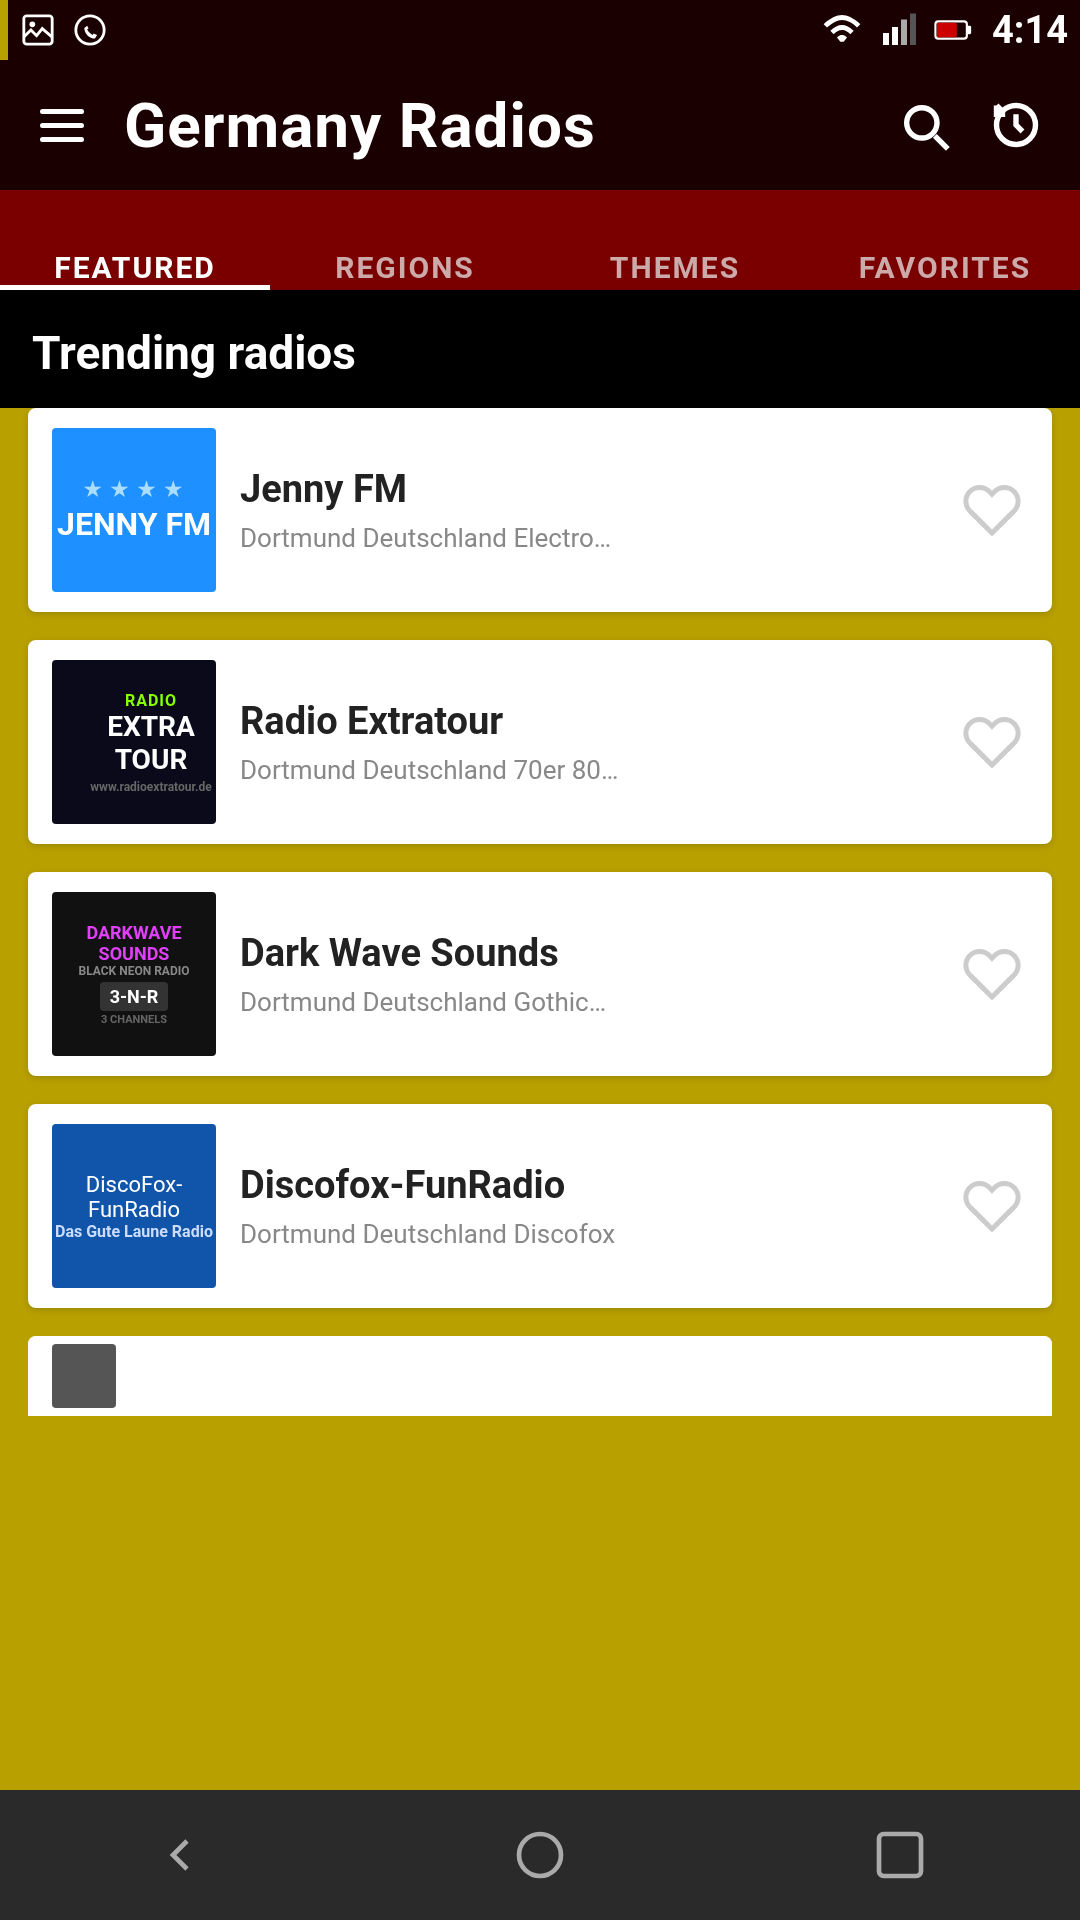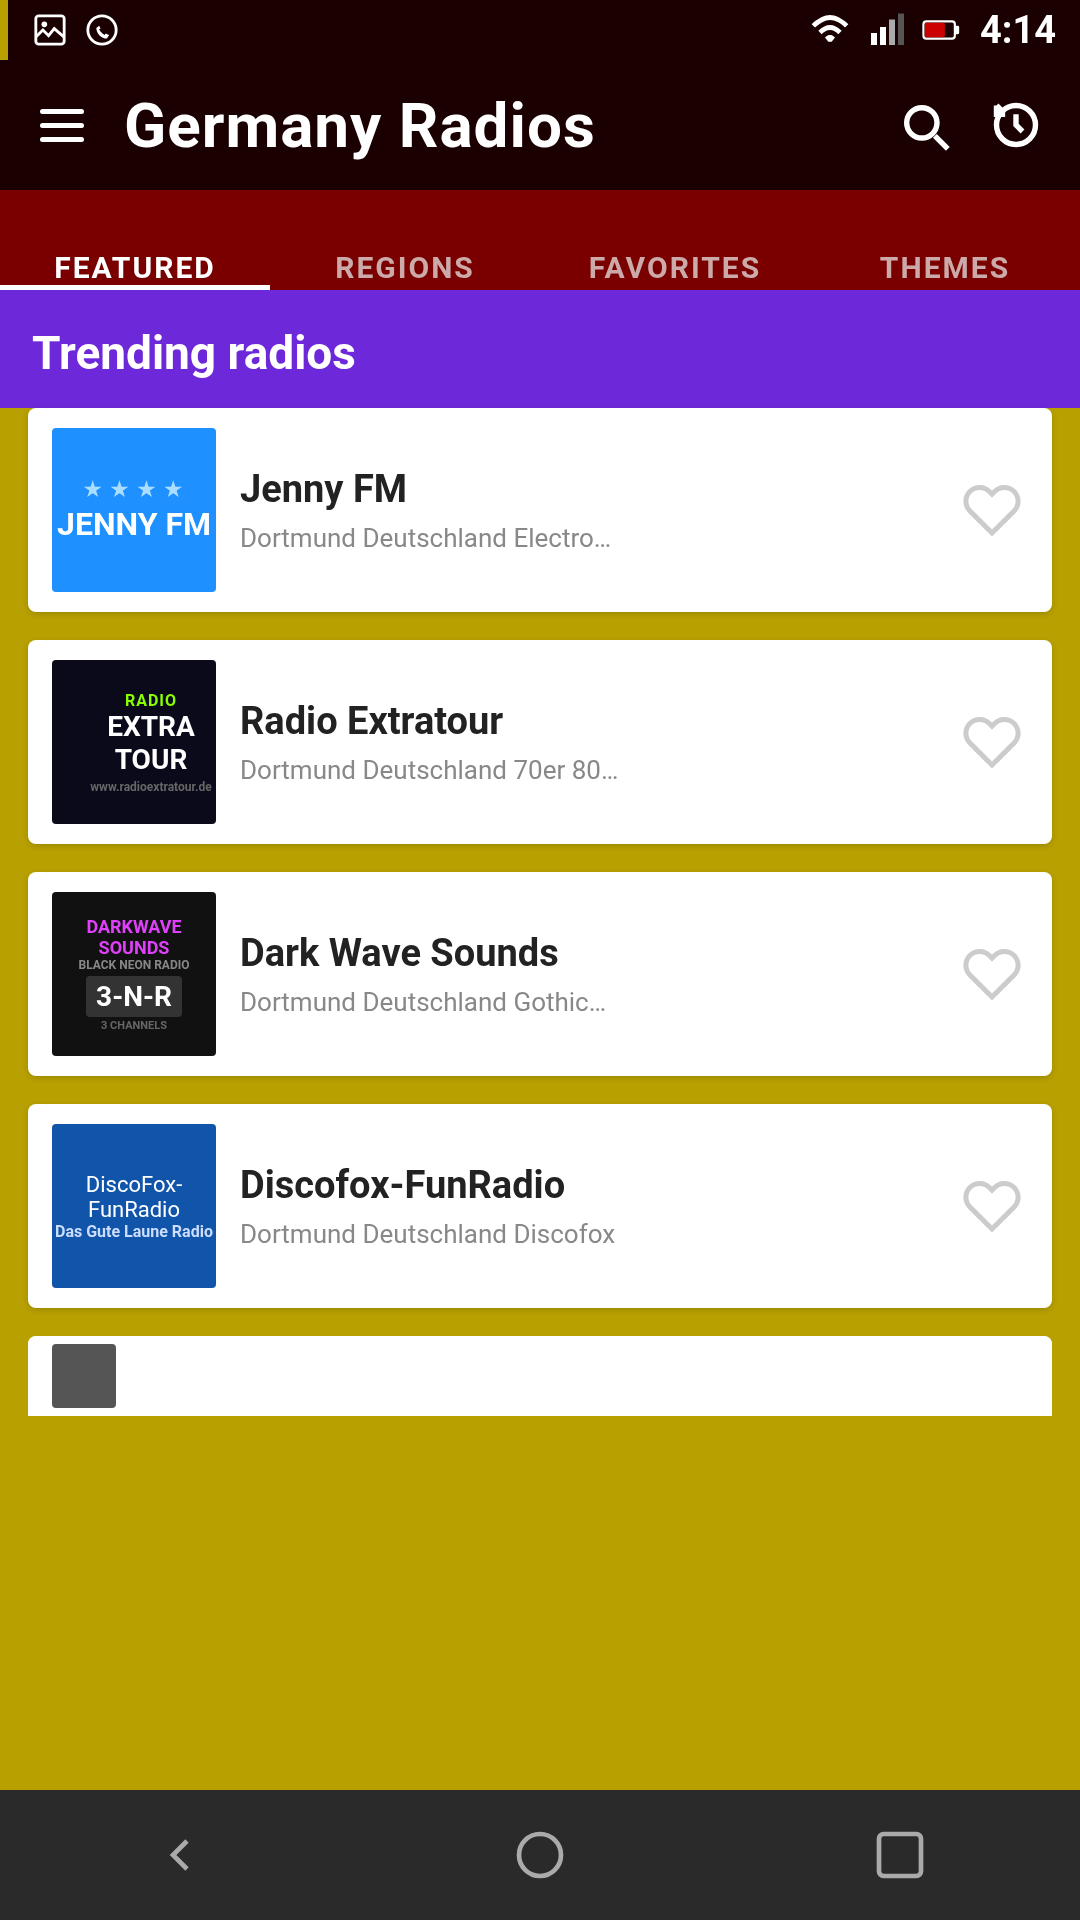--- a/index.html
+++ b/index.html
@@ -14,21 +14,21 @@
       flex-direction: column;
     }
 
     
     .status-bar {
       background: #1a0000;
       height: 60px;
       display: flex;
       align-items: center;
       justify-content: space-between;
-      padding: 0 24px;
+      padding: 0 12px;
       color: white;
       margin-left: 8px;
     }
     .status-bar-left {
       display: flex;
       gap: 16px;
     }
     .status-bar-right {
       display: flex;
       align-items: center;
@@ -112,21 +112,21 @@
       cursor: pointer;
       border-bottom: 5px solid transparent;
     }
     .tab.active {
       color: white;
       border-bottom: 5px solid white;
     }
 
     
     .section-header {
-      background: #6d28d9;
+      background: #000000;
       padding: 36px 32px 28px;
     }
     .section-title {
       color: white;
       font-size: 46px;
       font-weight: bold;
     }
 
     
     .radio-list {
@@ -243,21 +243,21 @@
     .logo-darkwave .dw-title {
       font-size: 18px;
       color: #e040fb;
       font-weight: bold;
     }
     .logo-darkwave .dw-sub {
       font-size: 12px;
       color: #888;
     }
     .logo-darkwave .dw-badge {
-      font-size: 28px;
+      font-size: 18px;
       font-weight: bold;
       color: white;
       background: #333;
       padding: 4px 10px;
       border-radius: 4px;
       margin-top: 4px;
     }
 
     
     .logo-discofox {
@@ -375,22 +375,22 @@
         <path d="M3 3l3 3" stroke="white" stroke-width="2.5"></path>
         <path d="M3 3v4h4" stroke="white" stroke-width="2.5" fill="none"></path>
       </svg>
     </div>
   </div>
 </div>
 
 <div class="tabs">
   <div class="tab active">FEATURED</div>
   <div class="tab">REGIONS</div>
+  <div class="tab">THEMES</div>
   <div class="tab">FAVORITES</div>
-  <div class="tab">THEMES</div>
 </div>
 
 <div class="section-header">
   <div class="section-title">Trending radios</div>
 </div>
 
 <div class="radio-list">
 
   <div class="radio-card">
     <div class="radio-logo logo-jenny">

